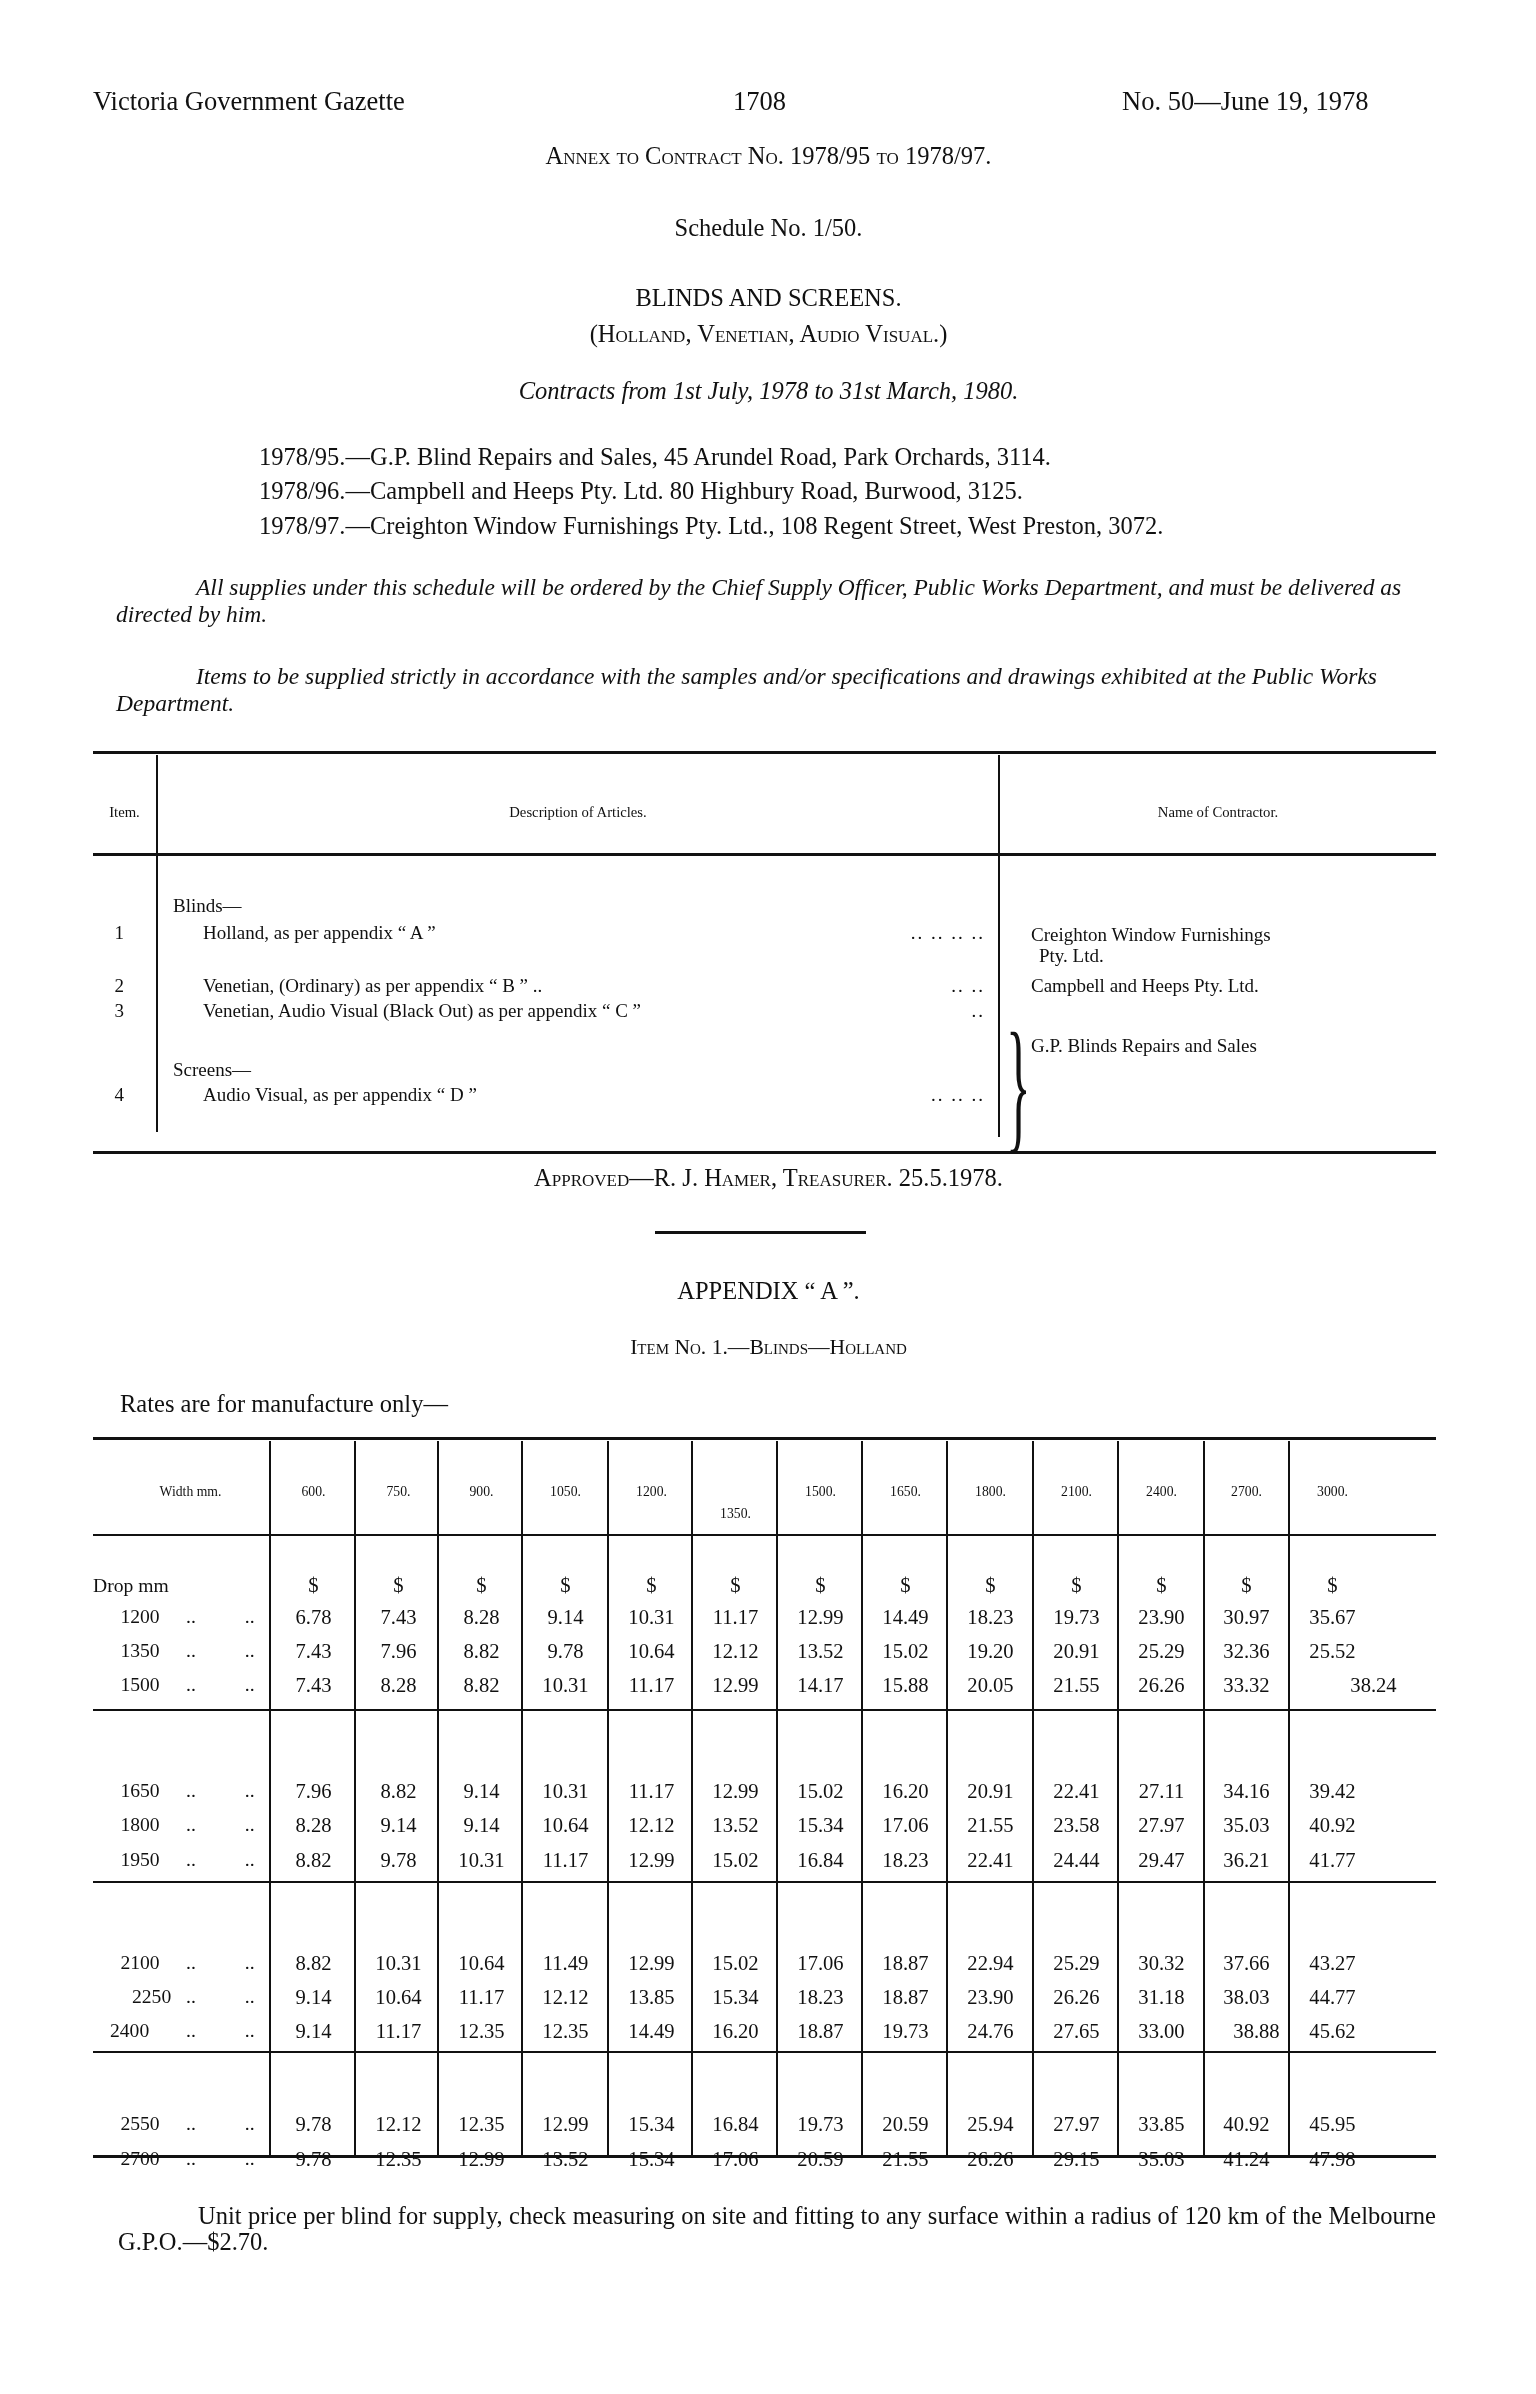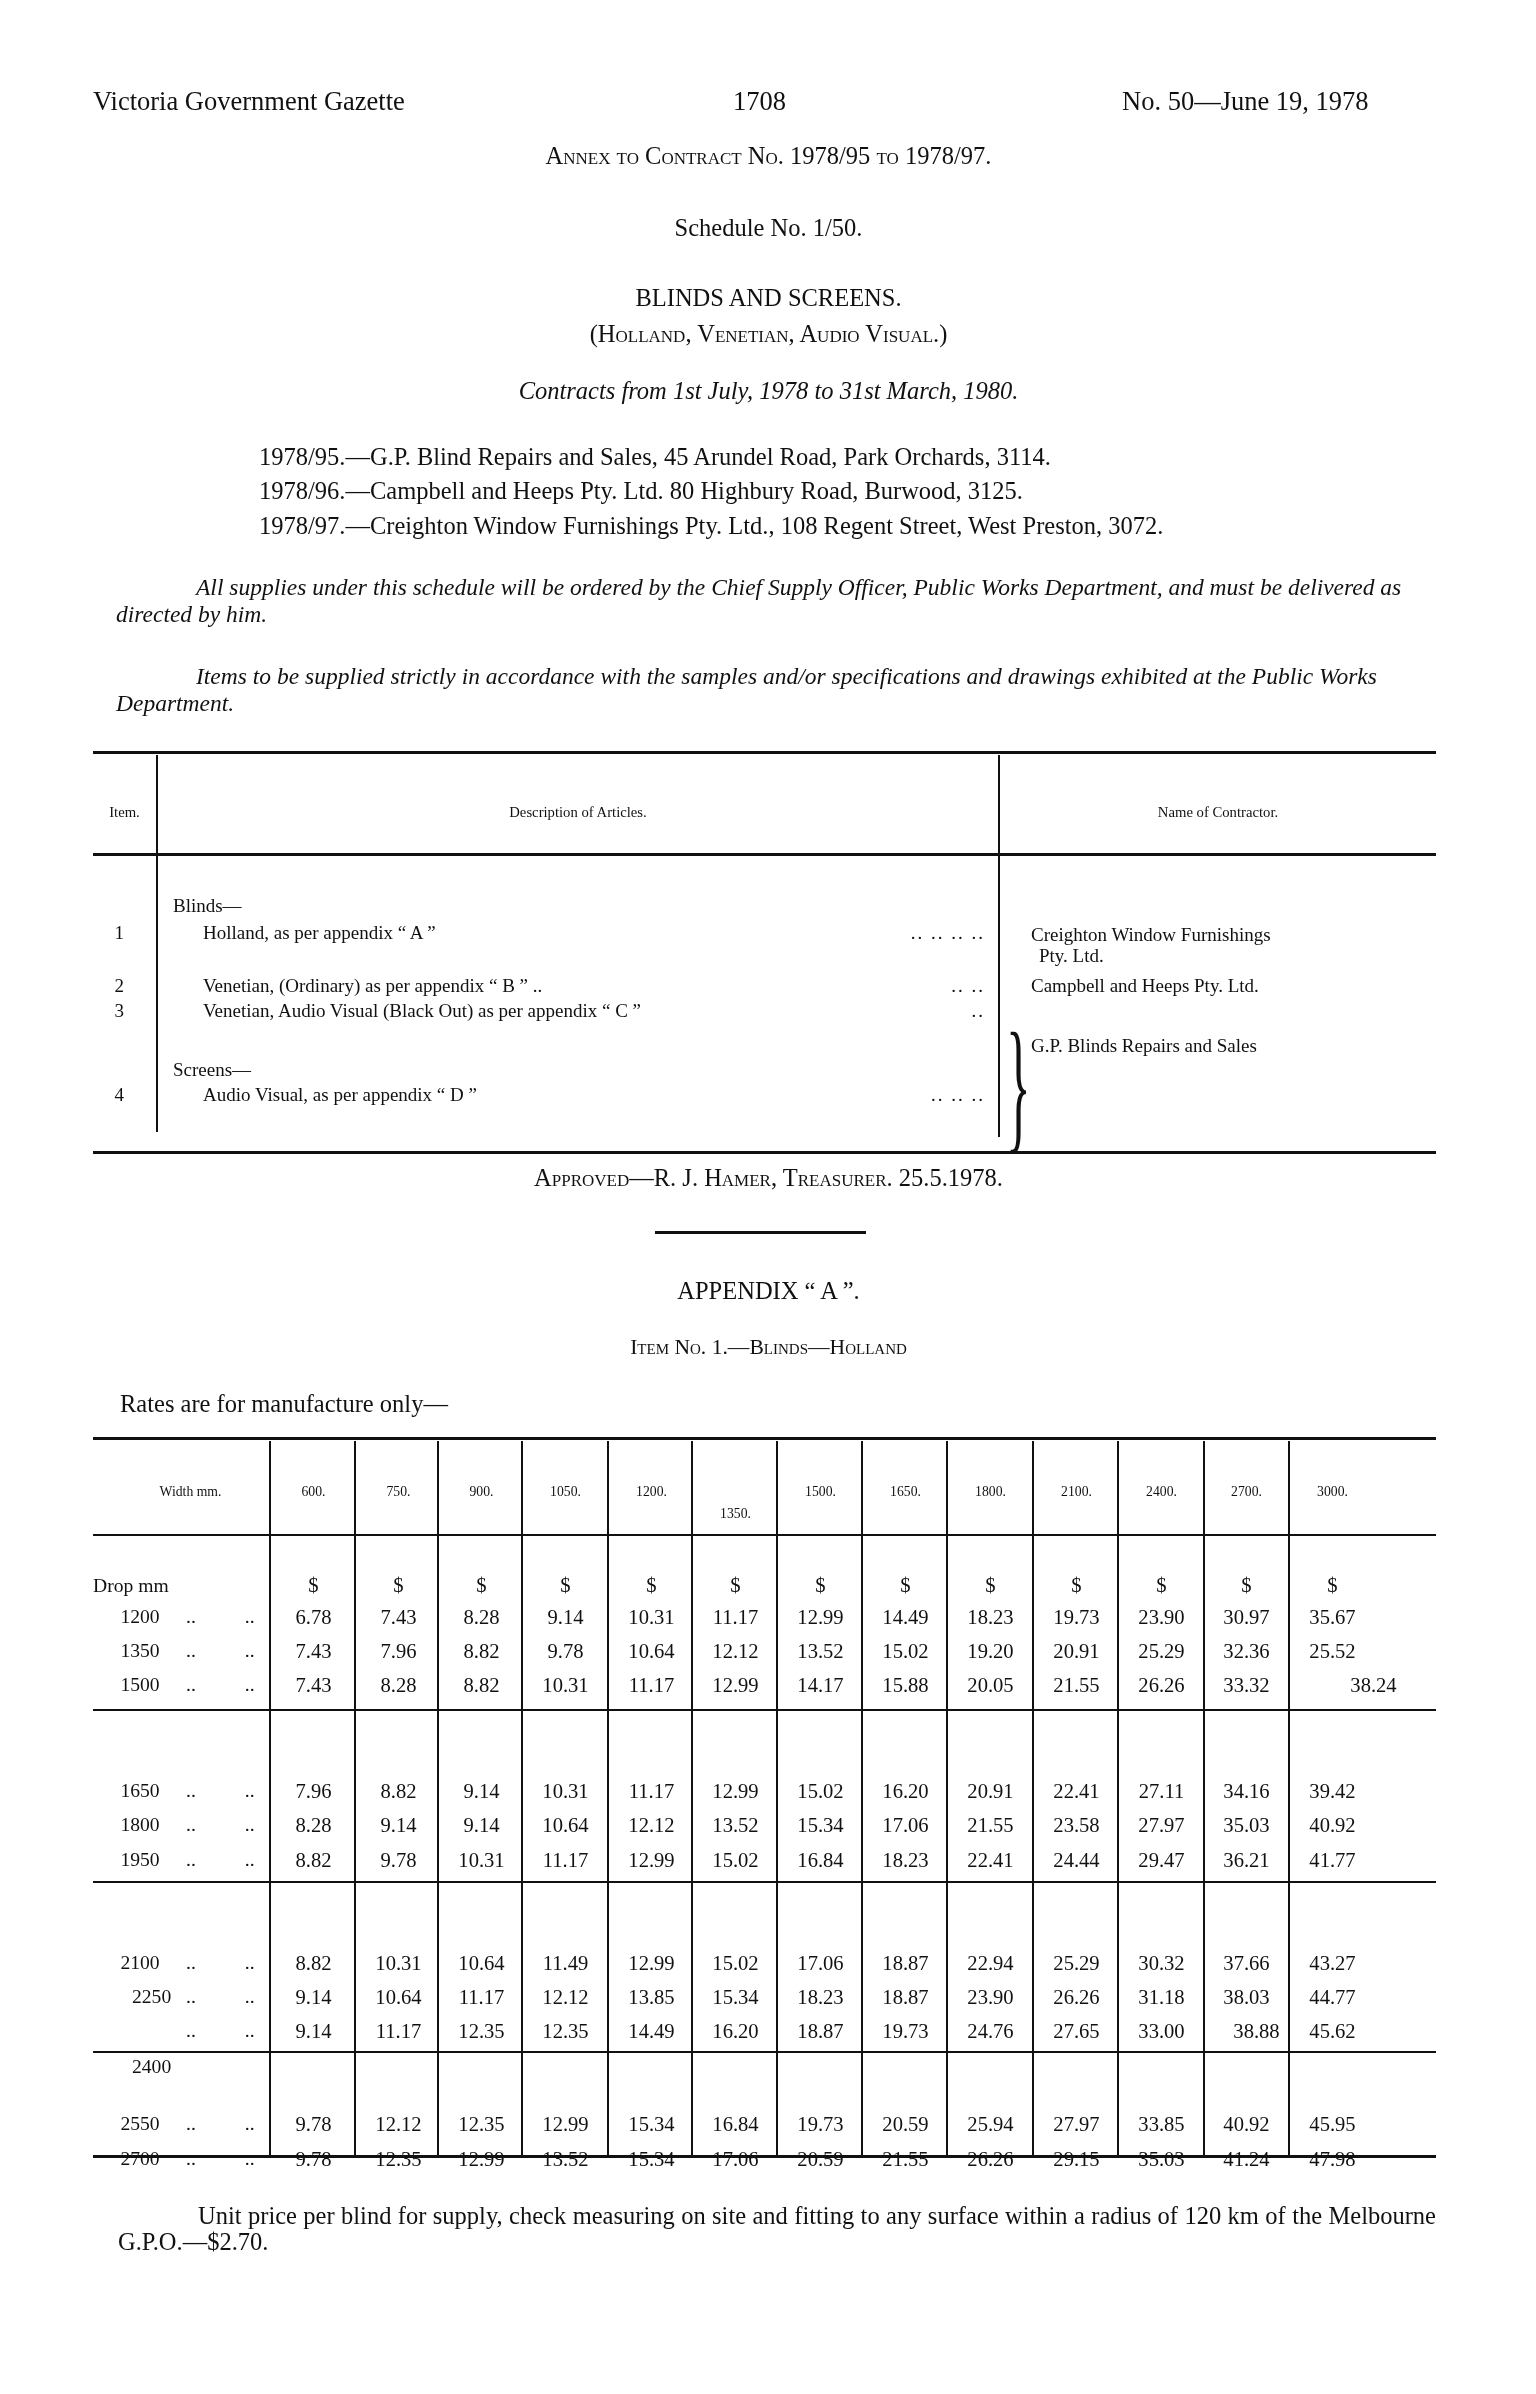--- a/index.html
+++ b/index.html
@@ -287,21 +287,21 @@
         <div class="val" style="left: 600px; width: 85px; top: 549px;">15.34</div>
         <div class="val" style="left: 685px; width: 85px; top: 549px;">18.23</div>
         <div class="val" style="left: 770px; width: 85px; top: 549px;">18.87</div>
         <div class="val" style="left: 855px; width: 85px; top: 549px;">23.90</div>
         <div class="val" style="left: 941px; width: 85px; top: 549px;">26.26</div>
         <div class="val" style="left: 1026px; width: 85px; top: 549px;">31.18</div>
         <div class="val" style="left: 1111px; width: 85px; top: 549px;">38.03</div>
         <div class="val" style="left: 1197px; width: 85px; top: 549px;">44.77</div>
       </div>
       <div>
-        <div class="drop" style="left: 39px; top: 583px; margin-top: 36px;">2400</div>
+        <div class="drop" style="left: 17px; top: 583px;">2400</div>
         <div class="dotsr" style="left: 93px; top: 583px; white-space: pre;">..          ..</div>
         <div class="val" style="left: 178px; width: 85px; top: 583px;">9.14</div>
         <div class="val" style="left: 263px; width: 85px; top: 583px;">11.17</div>
         <div class="val" style="left: 346px; width: 85px; top: 583px;">12.35</div>
         <div class="val" style="left: 430px; width: 85px; top: 583px;">12.35</div>
         <div class="val" style="left: 516px; width: 85px; top: 583px;">14.49</div>
         <div class="val" style="left: 600px; width: 85px; top: 583px;">16.20</div>
         <div class="val" style="left: 685px; width: 85px; top: 583px;">18.87</div>
         <div class="val" style="left: 770px; width: 85px; top: 583px;">19.73</div>
         <div class="val" style="left: 855px; width: 85px; top: 583px;">24.76</div>

